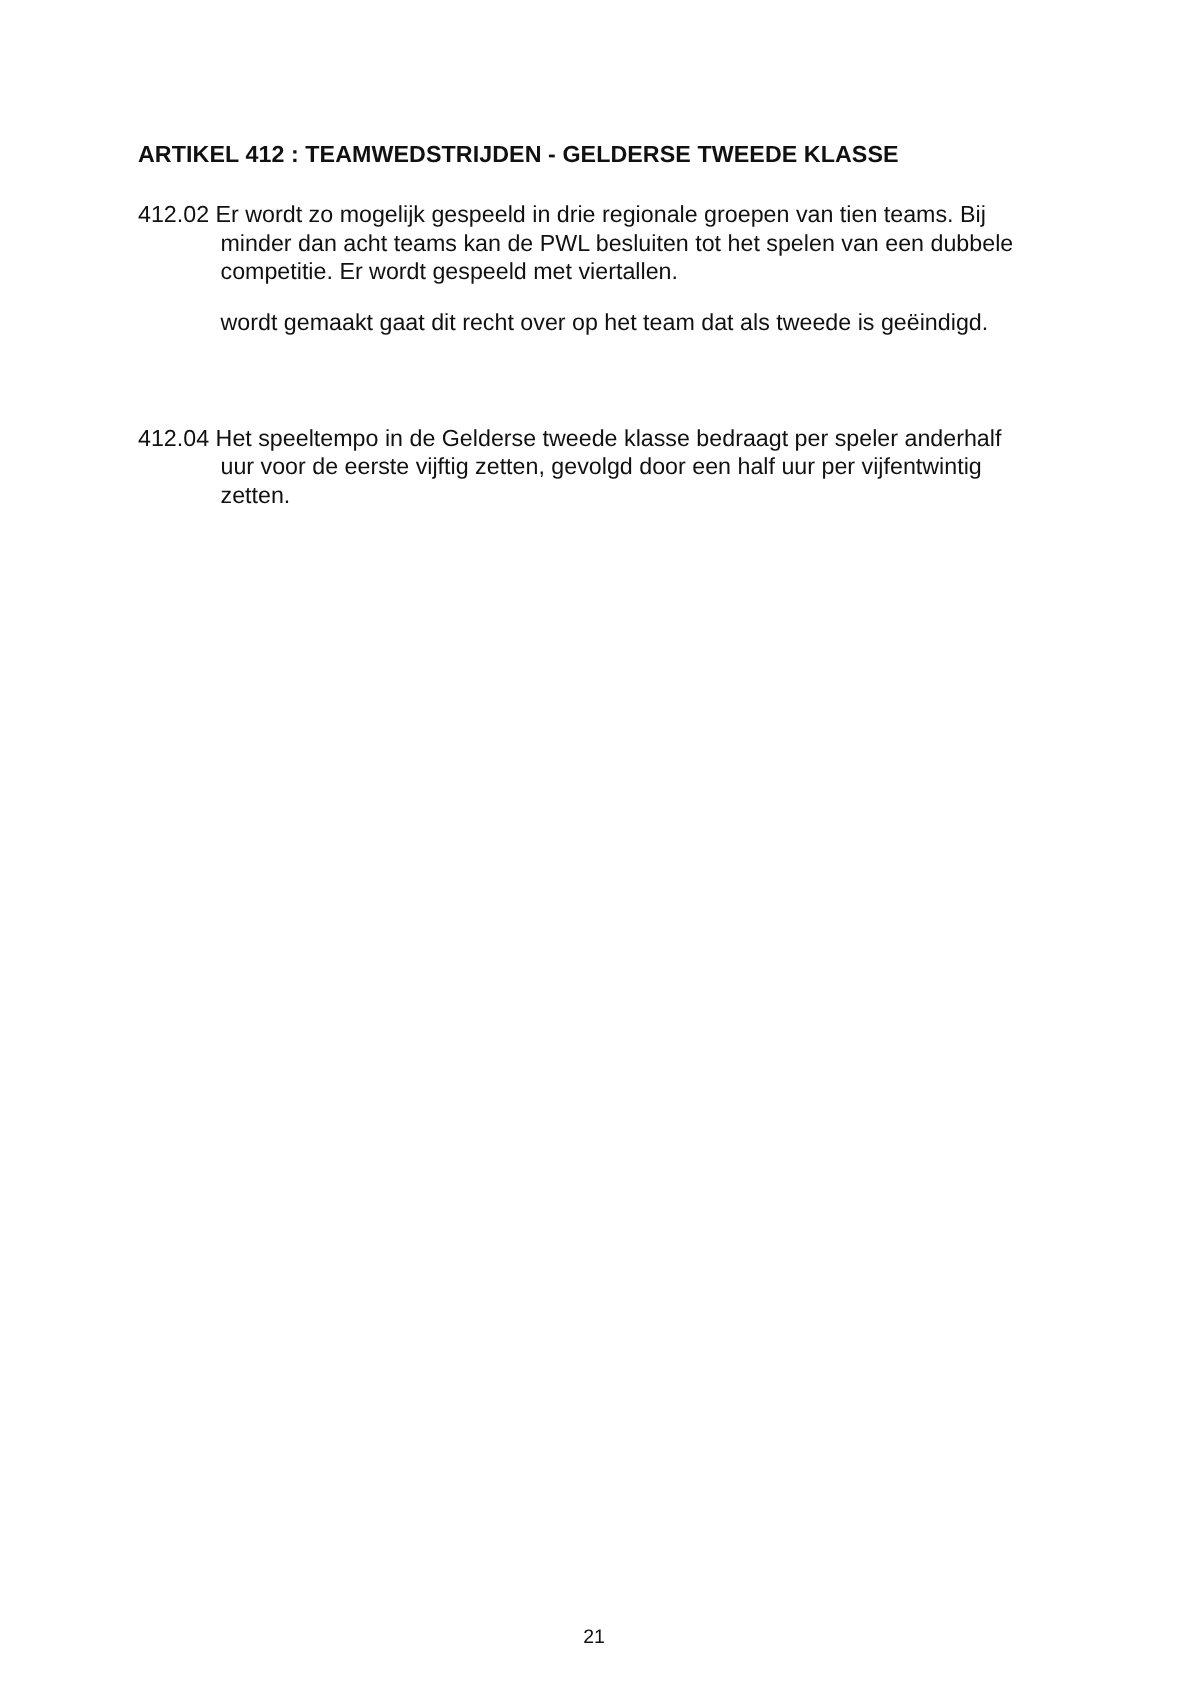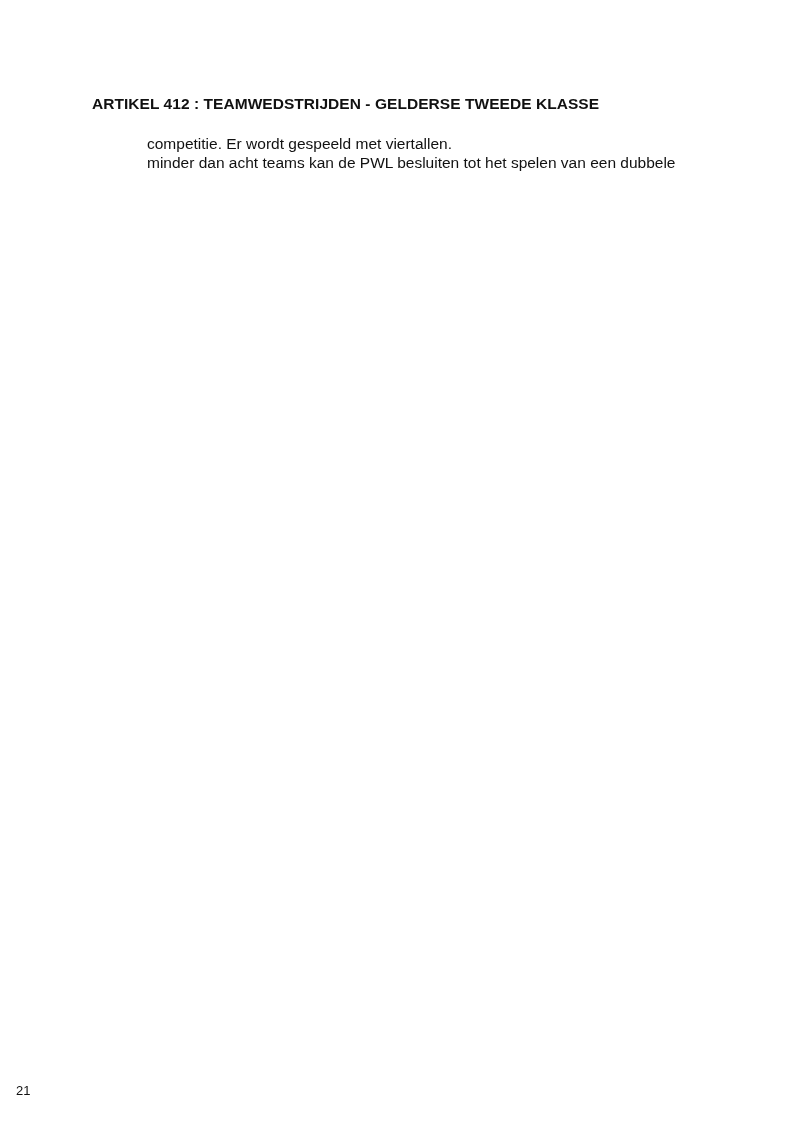--- a/index.html
+++ b/index.html
@@ -42,38 +42,45 @@
       white-space: nowrap;
     }
     .article .indent {
       padding-left: 55px;
     }
     .art-02 { top: 134px; }
     .art-03 { top: 206px; }
     .art-04 { top: 283px; }
     .page-number {
       position: absolute;
-      left: 16px;
+      left: 4px;
       width: 784px;
       top: 1083px;
-      text-align: left;
+      text-align: center;
       font-size: 13px;
     }
   </style>
 </head>
 <body>
 
 <div class="page">
 
   <div class="heading">ARTIKEL 412 : TEAMWEDSTRIJDEN - GELDERSE TWEEDE KLASSE</div>
 
   <div class="article art-02">
+    <span class="line"><span>412.02</span> <span>Er wordt zo mogelijk gespeeld in drie regionale groepen van tien teams. Bij</span></span>
+    <span class="line indent">minder dan acht teams kan de PWL besluiten tot het spelen van een dubbele</span>
     <span class="line indent">competitie. Er wordt gespeeld met viertallen.</span>
-    <span class="line indent">minder dan acht teams kan de PWL besluiten tot het spelen van een dubbele</span>
   </div>
 
   <div class="article art-03">
+    <span class="line indent">wordt gemaakt gaat dit recht over op het team dat als tweede is geëindigd.</span>
   </div>
 
+  <div class="article art-04">
+    <span class="line"><span>412.04</span> <span>Het speeltempo in de Gelderse tweede klasse bedraagt per speler anderhalf</span></span>
+    <span class="line indent">uur voor de eerste vijftig zetten, gevolgd door een half uur per vijfentwintig</span>
+    <span class="line indent">zetten.</span>
+  </div>
 
   <div class="page-number">21</div>
 
 </div>
 
 </body></html>

